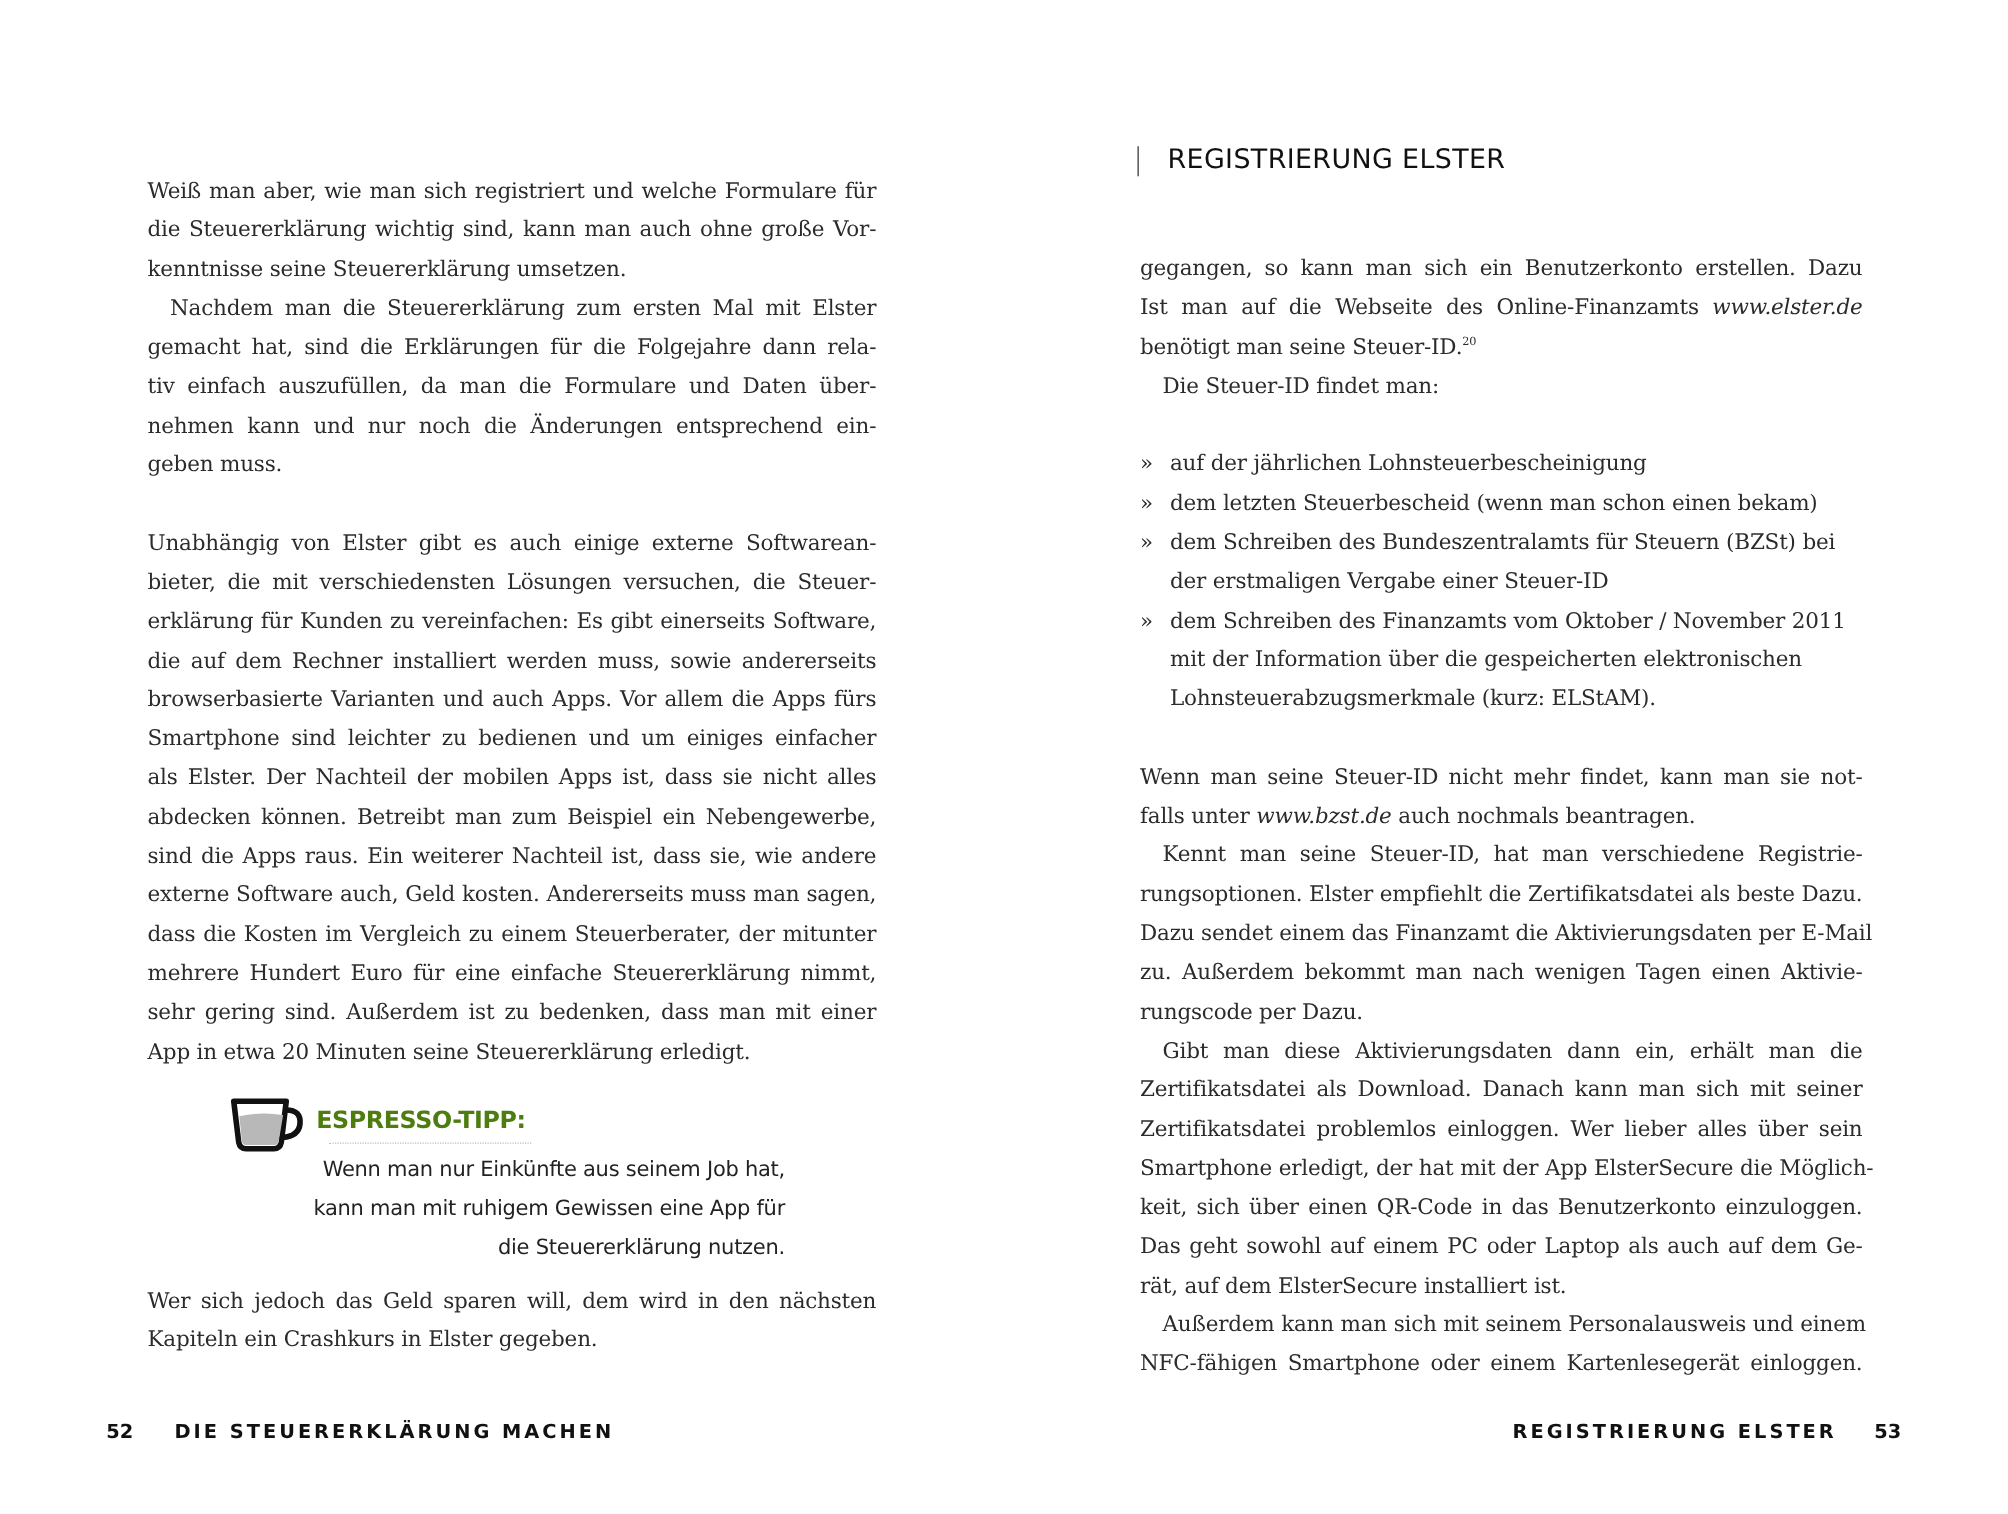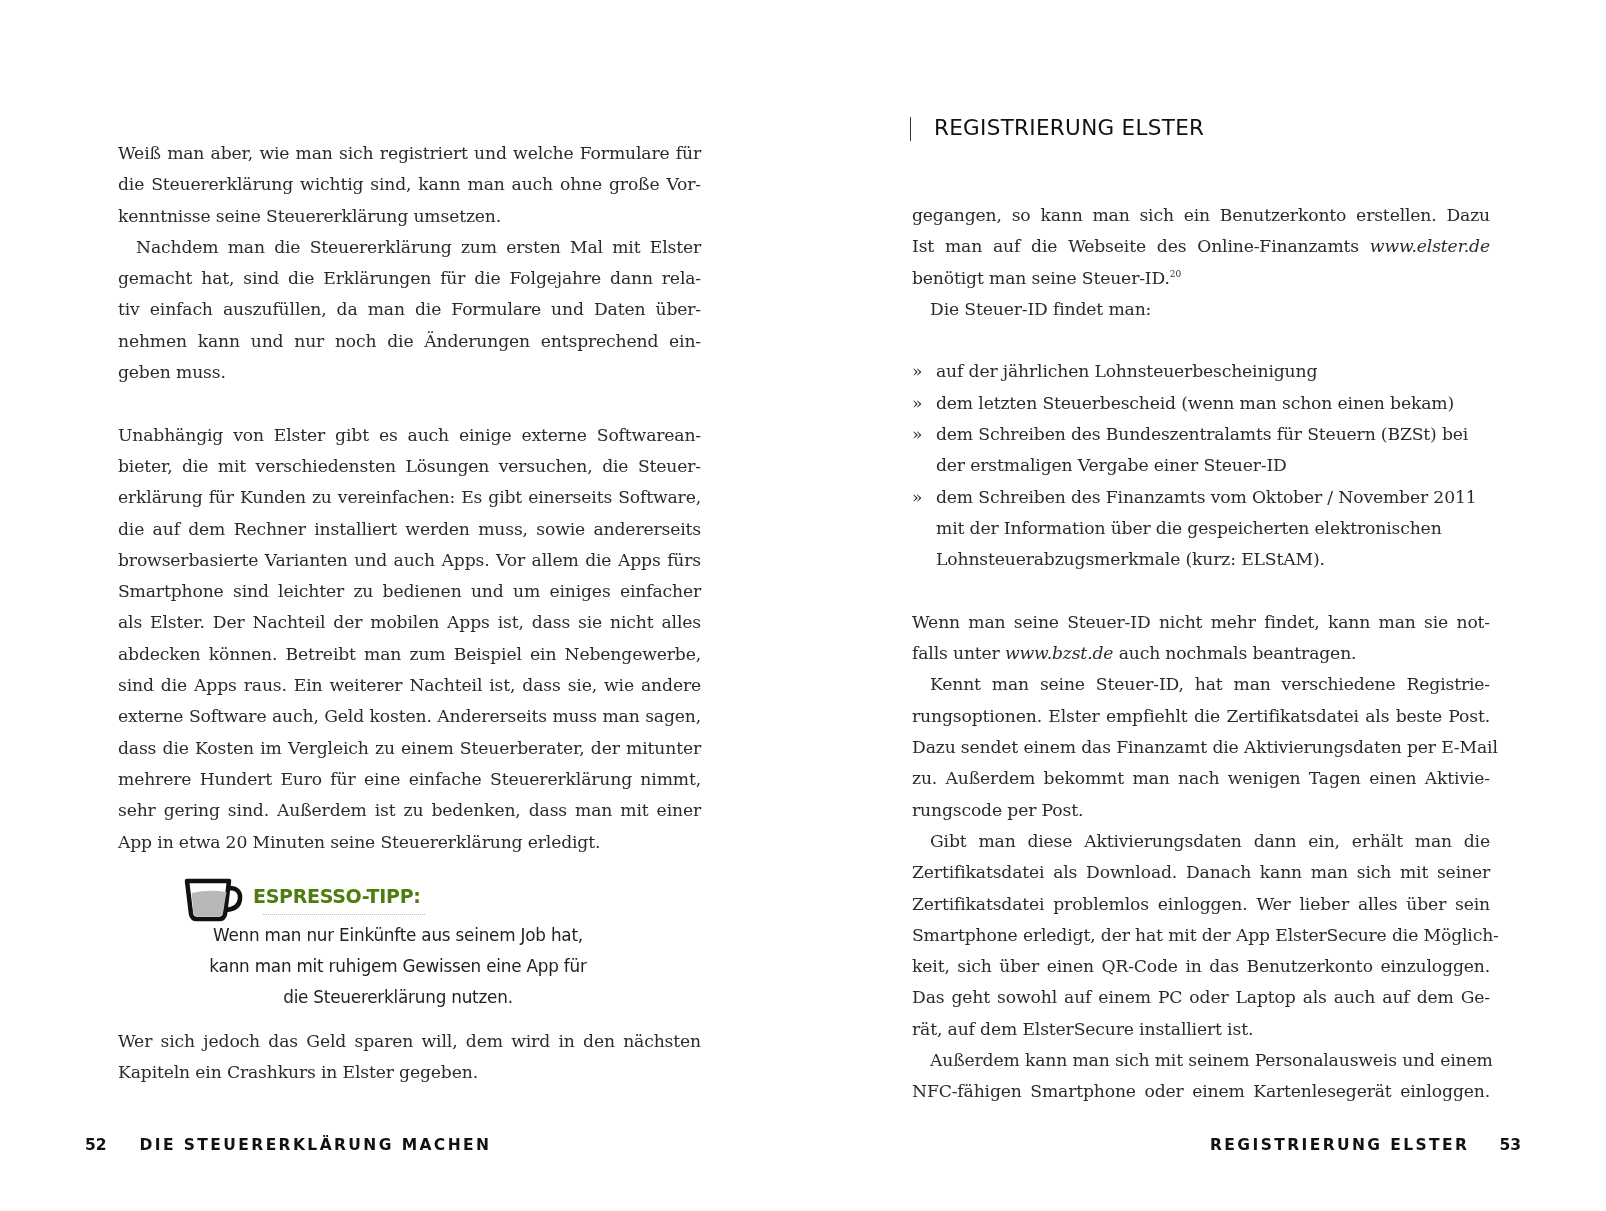--- a/index.html
+++ b/index.html
@@ -37,23 +37,23 @@
       position: absolute; left: 70px; top: 8px;
       font-family: "DejaVu Sans", "Liberation Sans", sans-serif;
       font-weight: bold; font-size: 19px; letter-spacing: -0.3px; color: #4d7c0f;
       line-height: 24px;
     }
     .tip-rule {
       position: absolute; left: 80px; top: 38px; width: 162px;
       border-bottom: 1.5px dotted #bdbdbd;
     }
     .tip-body {
-      position: absolute; left: 0; top: 44px; width: 430px;
-      font-family: "DejaVu Sans", "Liberation Sans", sans-serif;
-      font-size: 16.8px; line-height: 31.3px; color: #222; text-align: center;
+      position: absolute; left: 15px; top: 44px; width: 430px;
+      font-family: "DejaVu Sans", "Liberation Sans", sans-serif;
+      font-size: 16.8px; line-height: 31.3px; color: #222; text-align: right;
       letter-spacing: -0.2px;
     }
 
     
     .section-heading {
       position: absolute; left: 107px; top: 117px; height: 24px;
       border-left: 1.5px solid #333; padding-left: 23px;
     }
     .section-heading span {
       font-family: "DejaVu Sans", "Liberation Sans", sans-serif;
@@ -178,24 +178,24 @@
     </ul>
     <div class="gap"></div>
 
     <p class="p">
       <span class="line">Wenn man seine Steuer-ID nicht mehr findet, kann man sie not-</span>
       <span class="line last"><span>falls unter </span><em>www.bzst.de</em><span> auch nochmals beantragen.</span></span>
     </p>
 
     <p class="p">
       <span class="line" style="padding-left:18px">Kennt man seine Steuer-ID, hat man verschiedene Registrie-</span>
-      <span class="line">rungsoptionen. Elster empfiehlt die Zertifikatsdatei als beste Post.</span>
+      <span class="line">rungsoptionen. Elster empfiehlt die Zertifikatsdatei als beste Dazu.</span>
       <span class="line">Dazu sendet einem das Finanzamt die Aktivierungsdaten per E-Mail</span>
       <span class="line">zu. Außerdem bekommt man nach wenigen Tagen einen Aktivie-</span>
-      <span class="line last">rungscode per Post.</span>
+      <span class="line last">rungscode per Dazu.</span>
     </p>
     <p class="p">
       <span class="line" style="padding-left:18px">Gibt man diese Aktivierungsdaten dann ein, erhält man die</span>
       <span class="line">Zertifikatsdatei als Download. Danach kann man sich mit seiner</span>
       <span class="line">Zertifikatsdatei problemlos einloggen. Wer lieber alles über sein</span>
       <span class="line">Smartphone erledigt, der hat mit der App ElsterSecure die Möglich-</span>
       <span class="line">keit, sich über einen QR-Code in das Benutzerkonto einzuloggen.</span>
       <span class="line">Das geht sowohl auf einem PC oder Laptop als auch auf dem Ge-</span>
       <span class="line last">rät, auf dem ElsterSecure installiert ist.</span>
     </p>

